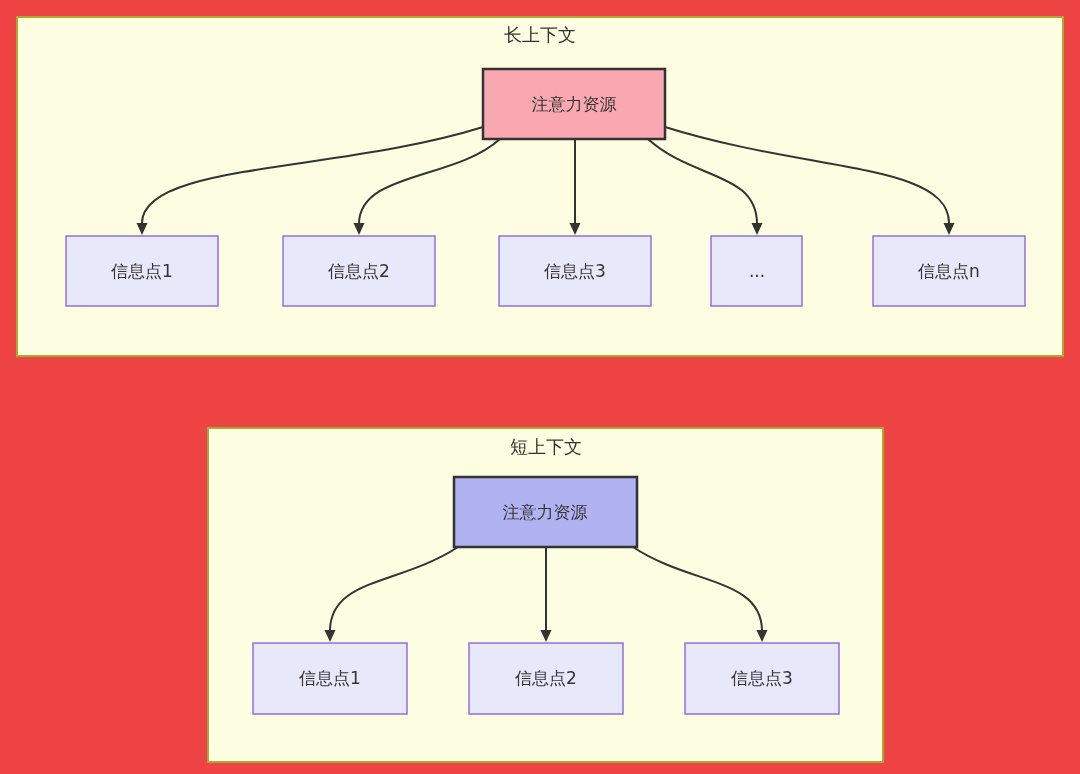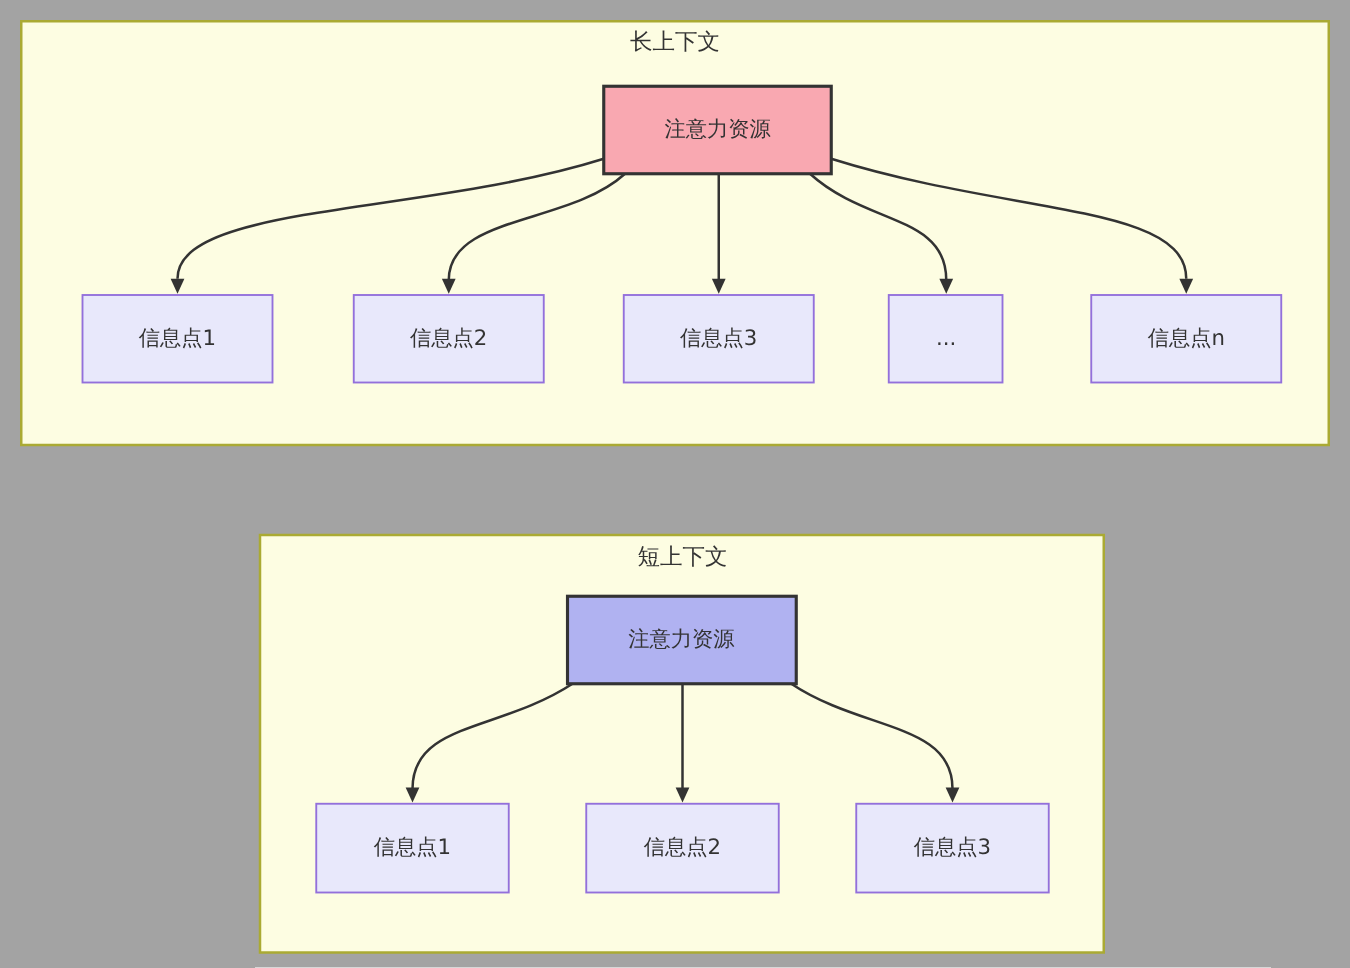--- a/index.html
+++ b/index.html
@@ -5,21 +5,21 @@
   html, body {
     margin: 0;
     padding: 0;
     background: #ffffff;
     font-family: "DejaVu Sans", "Liberation Sans", sans-serif;
   }
   .canvas {
     position: relative;
     width: 1080px;
     height: 774px;
-    background: #a3a3a3;
+    background: #ef4444;
     overflow: hidden;
   }
   svg { display: block; }
   .container-rect {
     stroke: #aaaa33;
     stroke-width: 2;
   }
   .attention-rect {
     stroke: #333333;
     stroke-width: 2.5;

